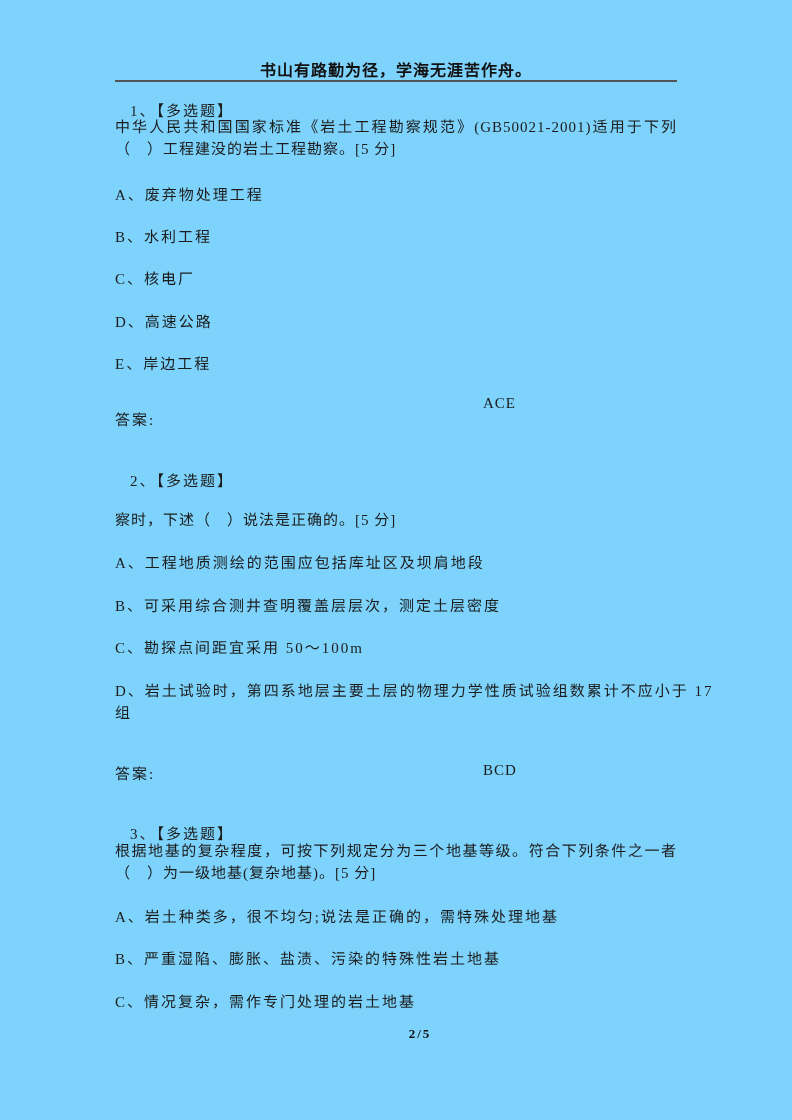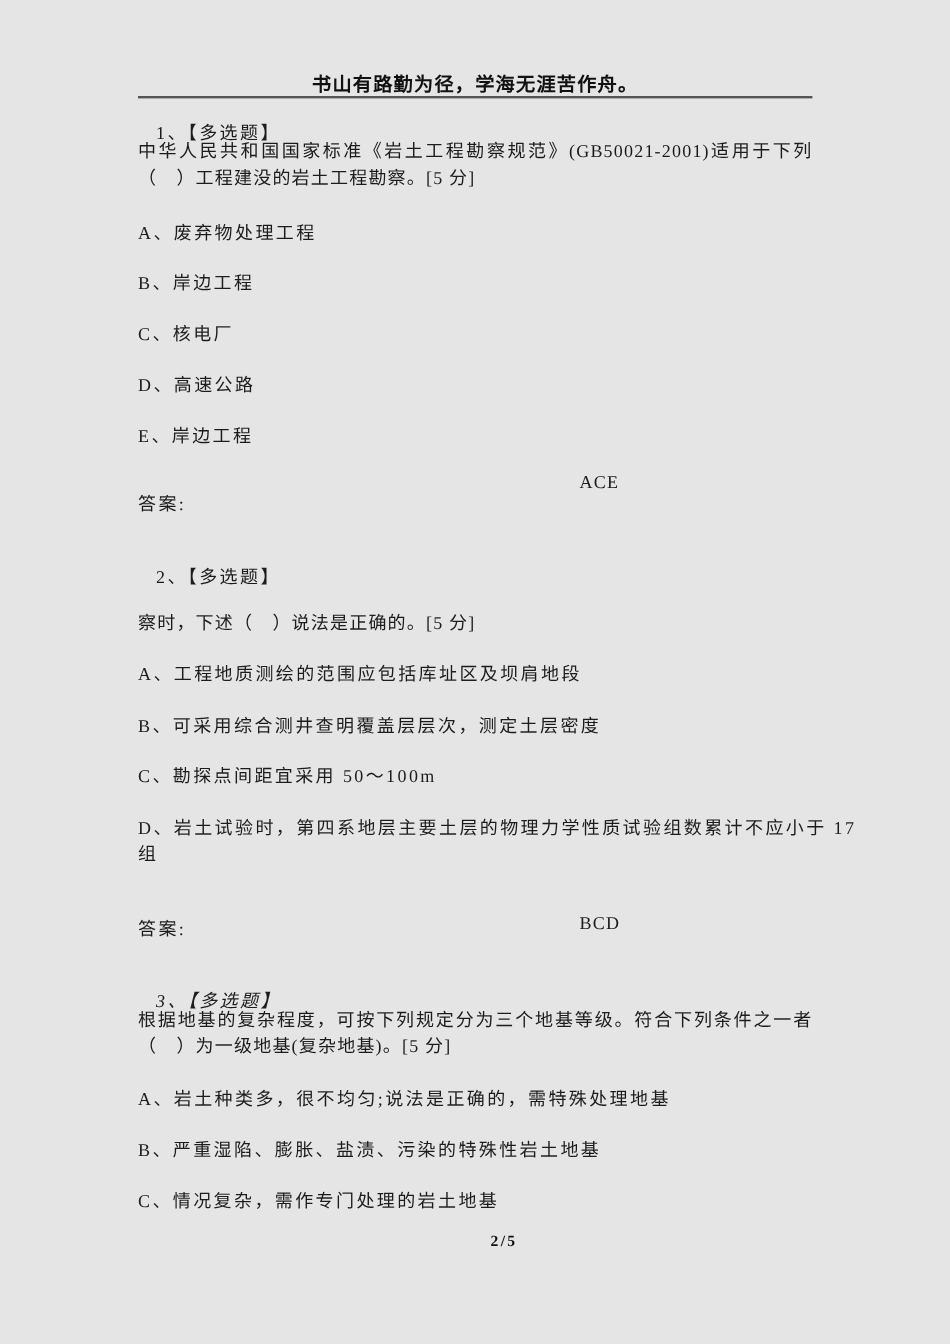--- a/index.html
+++ b/index.html
@@ -1,21 +1,21 @@
 <!DOCTYPE html>
 <html lang="zh-CN"><head>
 <meta charset="utf-8">
 <style>
   * { margin: 0; padding: 0; box-sizing: border-box; }
   html, body { background: #ffffff; }
   .page {
     position: relative;
     width: 792px;
     height: 1120px;
-    background: #e5e5e5;
+    background: #7dd3fc;
     font-family: "Liberation Serif", "DejaVu Serif", serif;
     font-size: 15px;
     color: #1c1c1c;
     overflow: hidden;
   }
   .abs { position: absolute; left: 115px; }
   .motto {
     left: 0;
     width: 792px;
     text-align: center;
@@ -74,41 +74,41 @@
 <div class="page">
 
   <div class="abs motto" style="top:57px;">书山有路勤为径，学海无涯苦作舟。</div>
   <div class="abs rule" style="top:80px;"></div>
 
   <div class="abs qtitle" style="top:99px;">1、【多选题】</div>
   <div class="abs stem-line justify" style="top:116px;">中华人民共和国国家标准《岩土工程勘察规范》(GB50021-2001)适用于下列</div>
   <div class="abs stem-line" style="top:138px;">（　）工程建没的岩土工程勘察。[5 分]</div>
 
   <div class="abs option" style="top:185px;">A、废弃物处理工程</div>
-  <div class="abs option" style="top:227px;">B、岸边工程</div>
+  <div class="abs option" style="top:227px;">B、水利工程</div>
   <div class="abs option" style="top:269px;">C、核电厂</div>
   <div class="abs option" style="top:312px;">D、高速公路</div>
   <div class="abs option" style="top:354px;">E、岸边工程</div>
 
   <div class="abs answer-label" style="top:408px;">答案:</div>
   <div class="abs answer-value" style="top:395px;">ACE</div>
 
   <div class="abs qtitle" style="top:469px;">2、【多选题】</div>
   <div class="abs stem-line" style="top:509px;">察时，下述（　）说法是正确的。[5 分]</div>
 
   <div class="abs option" style="top:553px;">A、工程地质测绘的范围应包括库址区及坝肩地段</div>
   <div class="abs option" style="top:596px;">B、可采用综合测井查明覆盖层层次，测定土层密度</div>
   <div class="abs option" style="top:638px;">C、勘探点间距宜采用 50～100m</div>
   <div class="abs option justify" style="top:681px; width:562px;">D、岩土试验时，第四系地层主要土层的物理力学性质试验组数累计不应小于 17</div>
   <div class="abs option" style="top:703px;">组</div>
 
   <div class="abs answer-label" style="top:762px;">答案:</div>
   <div class="abs answer-value" style="top:762px;">BCD</div>
 
-  <div class="abs qtitle" style="top:822px;font-style:italic;">3、【多选题】</div>
+  <div class="abs qtitle" style="top:822px;">3、【多选题】</div>
   <div class="abs stem-line justify" style="top:840px;">根据地基的复杂程度，可按下列规定分为三个地基等级。符合下列条件之一者</div>
   <div class="abs stem-line" style="top:862px;">（　）为一级地基(复杂地基)。[5 分]</div>
 
   <div class="abs option" style="top:907px;">A、岩土种类多，很不均匀;说法是正确的，需特殊处理地基</div>
   <div class="abs option" style="top:992px;">C、情况复杂，需作专门处理的岩土地基</div>
   <div class="abs option" style="top:949px;">B、严重湿陷、膨胀、盐渍、污染的特殊性岩土地基</div>
 
   <div class="abs page-number" style="top:1026px;">2/5</div>
 
 </div>

